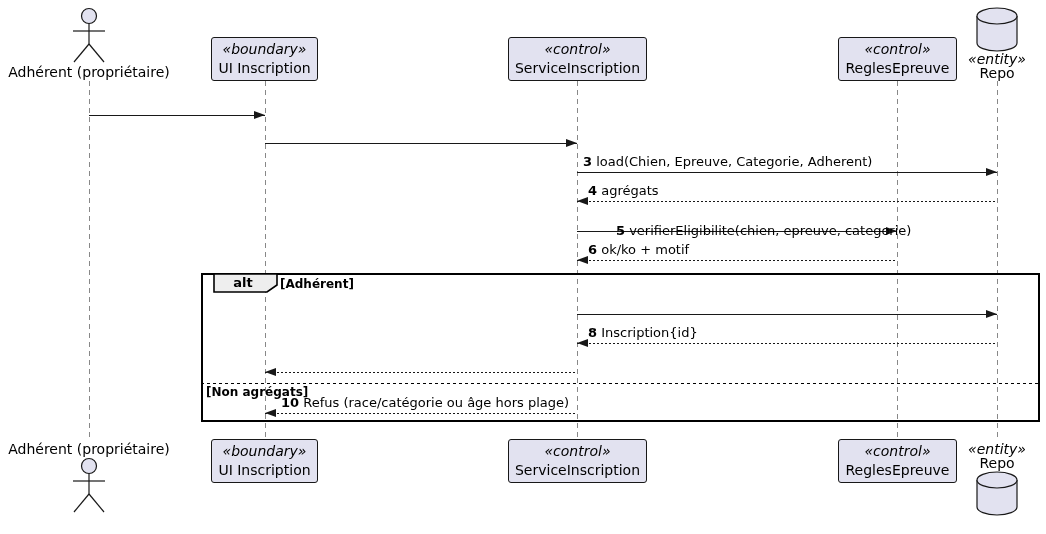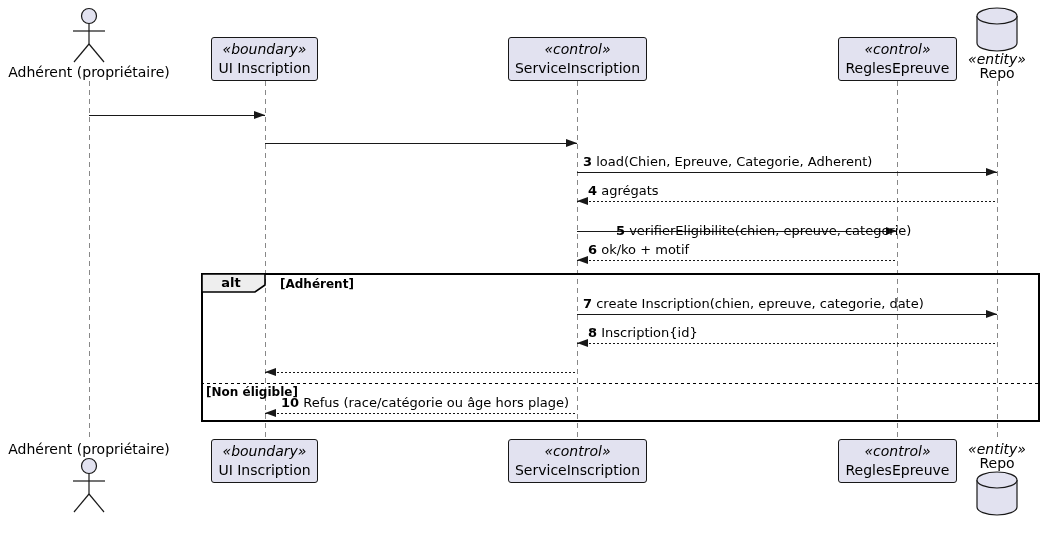--- a/index.html
+++ b/index.html
@@ -88,48 +88,47 @@
     <div class="plabel" style="left: 997px; top: 65px;">Repo</div>
     <div class="plabel" style="left: 997px; top: 441px; font-style: italic;">«entity»</div>
     <div class="plabel" style="left: 997px; top: 455px;">Repo</div>
     <div class="abs" style="left: 976px; top: 471px;">
       <svg width="42" height="46" viewBox="0 0 42 46">
         <path d="M1,9 L1,36 A20,8 0 0 0 41,36 L41,9" fill="#E2E2F0" stroke="#181818" stroke-width="1.2"></path>
         <ellipse cx="21" cy="9" rx="20" ry="8" fill="#E2E2F0" stroke="#181818" stroke-width="1.2"></ellipse>
       </svg>
     </div>
     <div class="frame" style="left: 201px; top: 273px; width: 839px; height: 149px; border-color: rgb(0, 0, 0);"></div>
-    <div class="abs" style="left: 201px; top: 273px;">
+    <div class="abs" style="left: 201px; top: 273px; padding-left: 12px;">
       <svg width="70" height="22">
         <path d="M1,1 H64 V12 L54,19 H1 Z" fill="#EEEEEE" stroke="#000000" stroke-width="1.6"></path>
         <text x="30" y="14" text-anchor="middle" font-size="13" font-weight="bold" font-family="DejaVu Sans,Liberation Sans,sans-serif">alt</text>
       </svg>
     </div>
     <div class="guard" style="left: 280px; top: 277px;">[Adhérent]</div>
     <div class="divider" style="left: 201px; top: 383px; width: 839px; background-image: repeating-linear-gradient(90deg, rgb(0, 0, 0) 0px, rgb(0, 0, 0) 3px, transparent 3px, transparent 6px); height: 1px;"></div>
-    <div class="guard" style="left: 206px; top: 385px;">[Non éligible]</div>
+    <div class="guard" style="left: 206px; top: 385px;">[Non agrégats]</div>
     <div class="msg-line" style="left: 89px; top: 115px; width: 176px; background: rgb(24, 24, 24);"></div>
     <div class="arrow" style="top: 111px; left: 254px; border-left: 11px solid rgb(24, 24, 24); border-top: 4.5px solid transparent; border-bottom: 4.5px solid transparent;"></div>
     <div class="msg-line" style="left: 265px; top: 143px; width: 312px; background: rgb(24, 24, 24);"></div>
     <div class="arrow" style="top: 139px; left: 566px; border-left: 11px solid rgb(24, 24, 24); border-top: 4.5px solid transparent; border-bottom: 4.5px solid transparent;"></div>
     <div class="msg-line" style="left: 577px; top: 172px; width: 420px; background: rgb(24, 24, 24);"></div>
     <div class="arrow" style="top: 168px; left: 986px; border-left: 11px solid rgb(24, 24, 24); border-top: 4.5px solid transparent; border-bottom: 4.5px solid transparent;"></div>
     <div class="msg-label" style="left: 583px; top: 154px;"><span class="msg-num">3</span> load(Chien, Epreuve, Categorie, Adherent)</div>
     <div class="msg-line" style="left: 577px; top: 201px; width: 420px; background-image: repeating-linear-gradient(90deg, rgb(24, 24, 24) 0px, rgb(24, 24, 24) 2px, transparent 2px, transparent 4px);"></div>
     <div class="arrow" style="top: 197px; left: 577px; border-right: 11px solid rgb(24, 24, 24); border-top: 4.5px solid transparent; border-bottom: 4.5px solid transparent;"></div>
     <div class="msg-label" style="left: 588px; top: 183px;"><span class="msg-num">4</span> agrégats</div>
     <div class="msg-line" style="left: 577px; top: 231px; width: 320px; background: rgb(24, 24, 24);"></div>
     <div class="arrow" style="top: 227px; left: 886px; border-left: 11px solid rgb(24, 24, 24); border-top: 4.5px solid transparent; border-bottom: 4.5px solid transparent;"></div>
     <div class="msg-label" style="left: 583px; top: 223px; margin-left: 33px;"><span class="msg-num">5</span> verifierEligibilite(chien, epreuve, categorie)</div>
     <div class="msg-line" style="left: 577px; top: 260px; width: 320px; background-image: repeating-linear-gradient(90deg, rgb(24, 24, 24) 0px, rgb(24, 24, 24) 2px, transparent 2px, transparent 4px);"></div>
     <div class="arrow" style="top: 256px; left: 577px; border-right: 11px solid rgb(24, 24, 24); border-top: 4.5px solid transparent; border-bottom: 4.5px solid transparent;"></div>
     <div class="msg-label" style="left: 588px; top: 242px;"><span class="msg-num">6</span> ok/ko + motif</div>
     <div class="msg-line" style="left: 577px; top: 314px; width: 420px; background: rgb(24, 24, 24);"></div>
     <div class="arrow" style="top: 310px; left: 986px; border-left: 11px solid rgb(24, 24, 24); border-top: 4.5px solid transparent; border-bottom: 4.5px solid transparent;"></div>
-    <div class="msg-label" style="left: 583px; top: 296px;"><span class="msg-num">7</span> create Inscription(chien, epreuve, categorie, date)</div>
     <div class="msg-line" style="left: 577px; top: 343px; width: 420px; background-image: repeating-linear-gradient(90deg, rgb(24, 24, 24) 0px, rgb(24, 24, 24) 2px, transparent 2px, transparent 4px);"></div>
     <div class="arrow" style="top: 339px; left: 577px; border-right: 11px solid rgb(24, 24, 24); border-top: 4.5px solid transparent; border-bottom: 4.5px solid transparent;"></div>
     <div class="msg-label" style="left: 588px; top: 325px;"><span class="msg-num">8</span> Inscription{id}</div>
     <div class="msg-line" style="left: 265px; top: 372px; width: 312px; background-image: repeating-linear-gradient(90deg, rgb(24, 24, 24) 0px, rgb(24, 24, 24) 2px, transparent 2px, transparent 4px);"></div>
     <div class="arrow" style="top: 368px; left: 265px; border-right: 11px solid rgb(24, 24, 24); border-top: 4.5px solid transparent; border-bottom: 4.5px solid transparent;"></div>
     <div class="msg-line" style="left: 265px; top: 413px; width: 312px; background-image: repeating-linear-gradient(90deg, rgb(24, 24, 24) 0px, rgb(24, 24, 24) 2px, transparent 2px, transparent 4px);"></div>
     <div class="arrow" style="top: 409px; left: 265px; border-right: 11px solid rgb(24, 24, 24); border-top: 4.5px solid transparent; border-bottom: 4.5px solid transparent;"></div>
     <div class="msg-label" style="left: 281px; top: 395px; text-align: right;"><span class="msg-num">10</span> Refus (race/catégorie ou âge hors plage)</div>
   </div>
 

